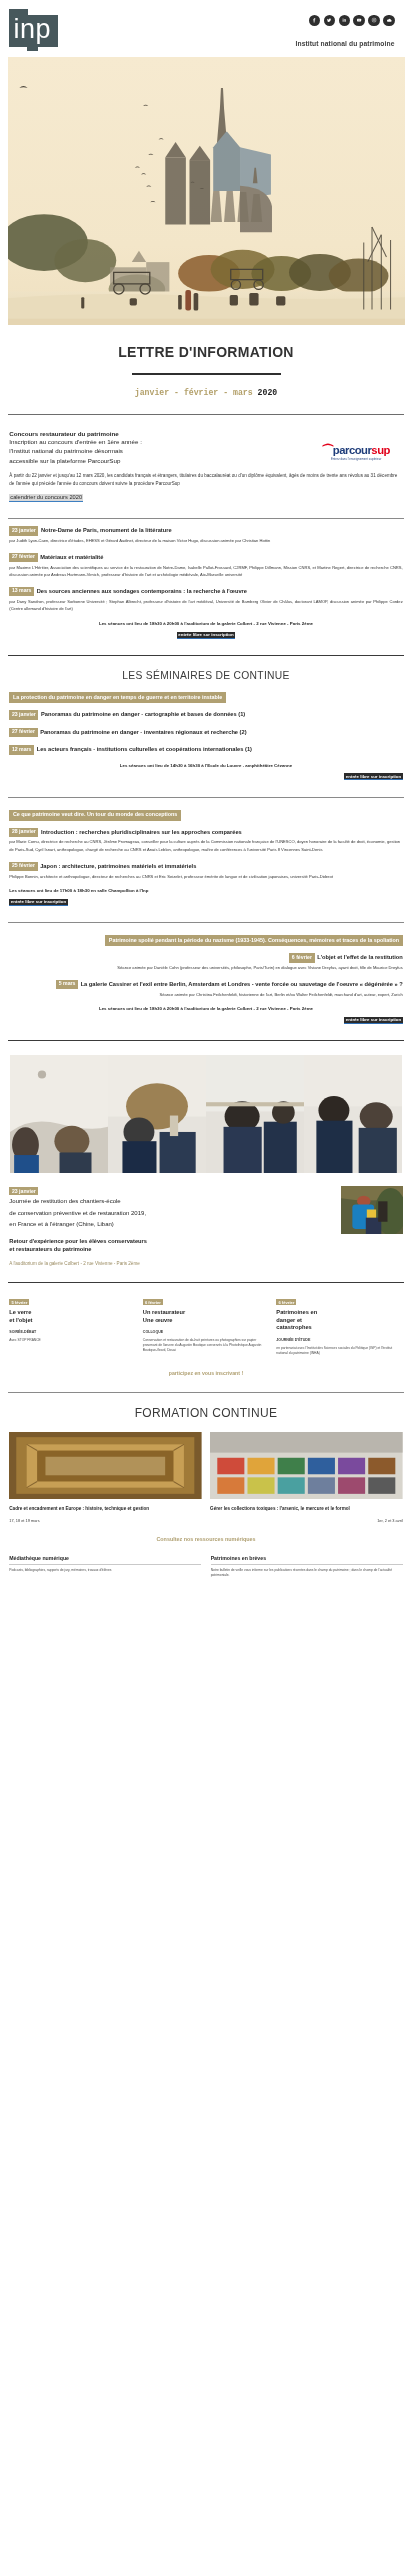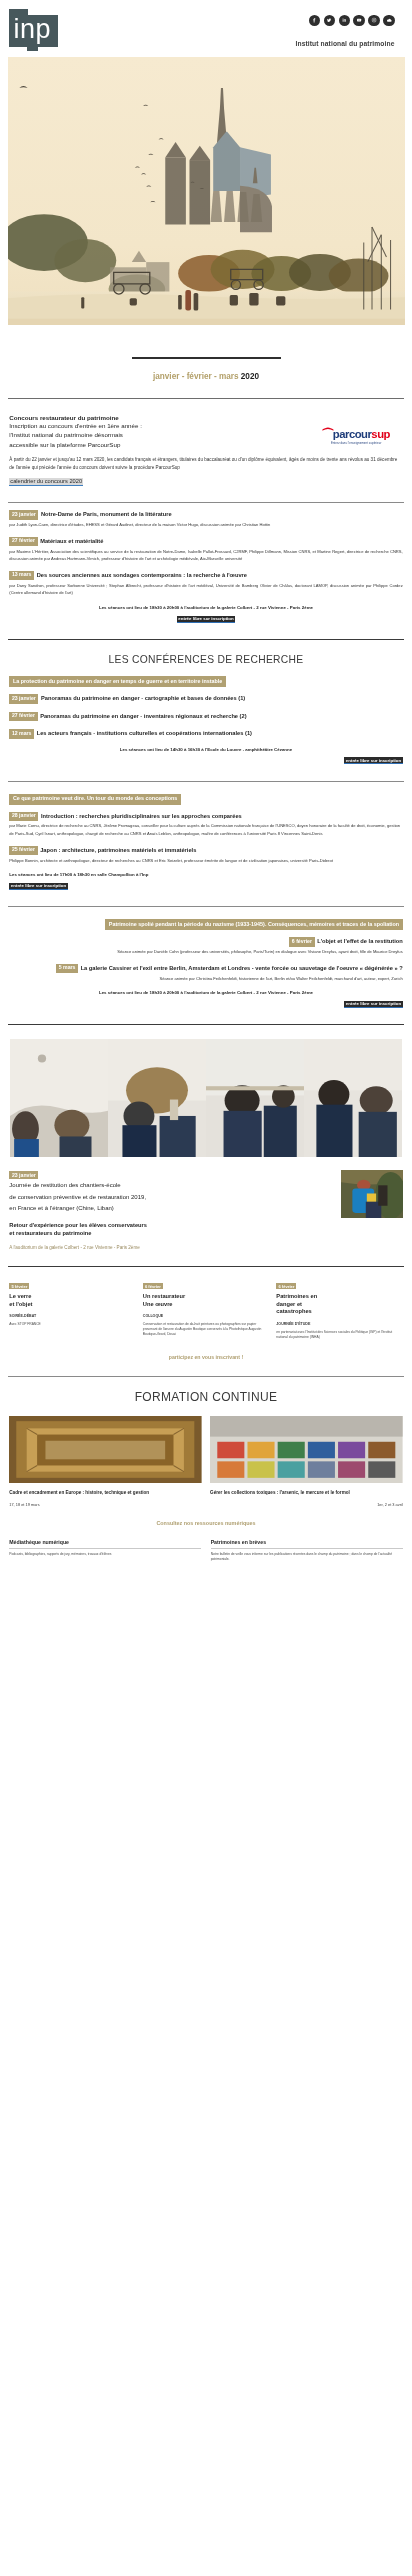--- a/index.html
+++ b/index.html
@@ -47,21 +47,21 @@
 
   
   .title-block { padding: 18.5px 17.5px 0 17.5px; text-align:center; }
   .lettre-title {
     font-size:14px; font-weight:bold; letter-spacing:0.3px; color:#333;
     font-family:"Liberation Sans", sans-serif;
   }
   .title-rule { width:149px; height:1.5px; background:#2f2f2f; margin:13.4px auto 0 auto; }
   .period {
     margin-top:13.4px; font-size:8.2px; font-weight:bold; color:#b3a06a;
-    font-family:Liberation Sans, sans-serif;
+    font-family:Liberation Mono, monospace;
   }
   .period b { color:#1f1f1f; }
 
   hr.sep {
     border:0; border-top:0.5px solid #6d6d6d; margin: 16.5px 8.2px 0 8.2px;
   }
   hr.sep.thick { border-top:1px solid #3a3a3a; }
   hr.sep.thin  { border-top:0.5px solid #8a8a8a; }
 
   
@@ -319,20 +319,21 @@
         <path d="M432 432 l62 0 l0 -20 l-62 0 z"></path>
           <circle cx="442" cy="442" r="9"></circle>
           <circle cx="486" cy="442" r="9"></circle>
       </g>
 
       <rect x="0" y="508" width="770" height="12" fill="#e2d2ae" opacity=".7"></rect>
     </svg>
   </div>
 
   <div class="title-block">
+    <div class="lettre-title">LETTRE D'INFORMATION</div>
     <div class="title-rule"></div>
     <div class="period">
       <span>janvier - février - mars </span><b>2020</b>
     </div>
   </div>
 
   <hr class="sep">
 
   <div class="concours">
     <div class="concours-txt">
@@ -377,21 +378,21 @@
     </div>
 
     <div class="venue center">Les séances ont lieu de 18h30 à 20h00 à l'auditorium de la galerie Colbert - 2 rue Vivienne - Paris 2ème</div>
     <div class="insc-row center">
       <span class="insc">entrée libre sur inscription</span>
     </div>
   </div>
 
   <hr class="sep thick">
 
-  <div class="sect-title center">LES CONFÉRENCES DE RECHERCHE</div>
+  <div class="sect-title center">LES SÉMINAIRES DE CONTINUE</div>
 
   <div class="banner-row">
     <span class="banner">La protection du patrimoine en danger en temps de guerre et en territoire instable</span>
   </div>
   <div class="events">
     <div class="ev">
       <div class="ev-head">
         <span class="datechip">23 janvier</span><span>Panoramas du patrimoine en danger - cartographie et bases de données (1)</span>
       </div>
     </div>

